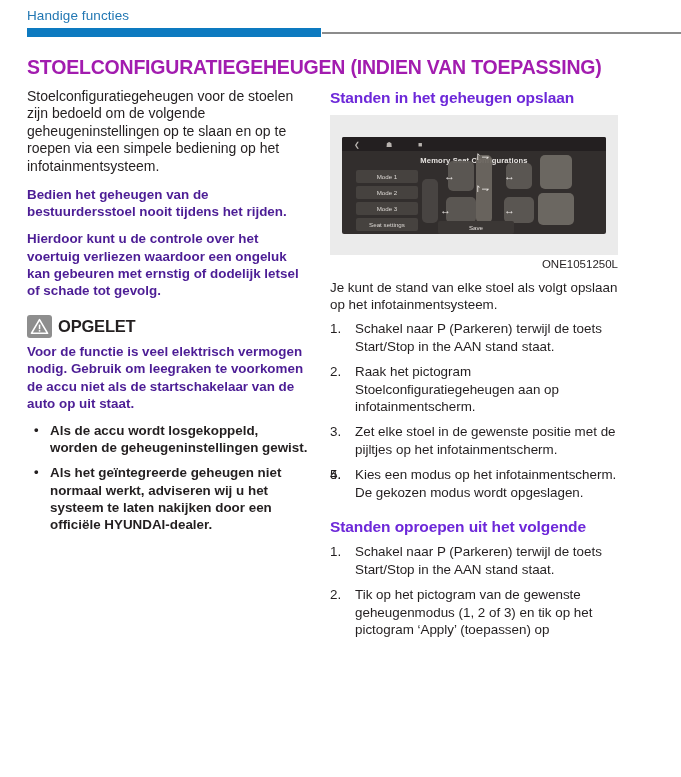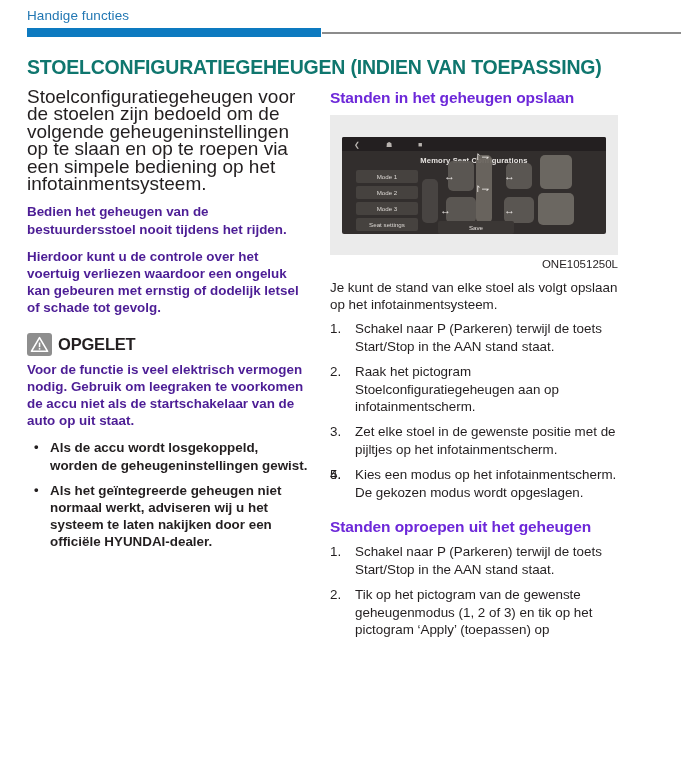--- a/index.html
+++ b/index.html
@@ -24,34 +24,34 @@
     background: #0d7ac0;
   }
   .run-head-rule {
     position: absolute; left: 322px; top: 32px; right: 0px; height: 2px;
     background: #8c8c8c;
   }
 
   
   .chapter-title {
     position: absolute; left: 27px; top: 56px; width: 630px;
-    font-size: 19.5px; font-weight: bold; color: #0f766e;
+    font-size: 19.5px; font-weight: bold; color: #a21caf;
     letter-spacing: -0.2px; white-space: nowrap;
   }
 
   
   .col-left {
     position: absolute; left: 27px; top: 88px; width: 282px;
   }
   .col-right {
     position: absolute; left: 330px; top: 88px; width: 300px;
   }
 
   p.body {
-    font-size: 19px; line-height: 17.4px; color: #231f20;
+    font-size: 14px; line-height: 17.4px; color: #231f20;
     margin-bottom: 11px;
   }
 
   
   .alert { margin-top: 6px; margin-bottom: 10px; }
   .alert-head {
     display: flex; align-items: center; gap: 6px; margin-bottom: 5px;
   }
   .alert-icon {
     width: 25px; height: 23px; border-radius: 3px;
@@ -251,21 +251,21 @@
       </li>
       <li>
         <span class="num">4.</span>
       </li>
       <li>
         <span class="num">5.</span>
         <span>Kies een modus op het infotainmentscherm. De gekozen modus wordt opgeslagen.</span>
       </li>
     </ol>
 
-    <h2 class="sub sec2">Standen oproepen uit het geheugen</h2>
+    <h2 class="sub sec2">Standen oproepen uit het volgende</h2>
 
     <ol class="steps">
       <li>
         <span class="num">1.</span>
         <span>Schakel naar P (Parkeren) terwijl de toets Start/Stop in the AAN stand staat.</span>
       </li>
       <li>
         <span class="num">2.</span>
         <span>Tik op het pictogram van de gewenste geheugenmodus (1, 2 of 3) en tik op het pictogram ‘Apply’ (toepassen) op</span>
       </li>

